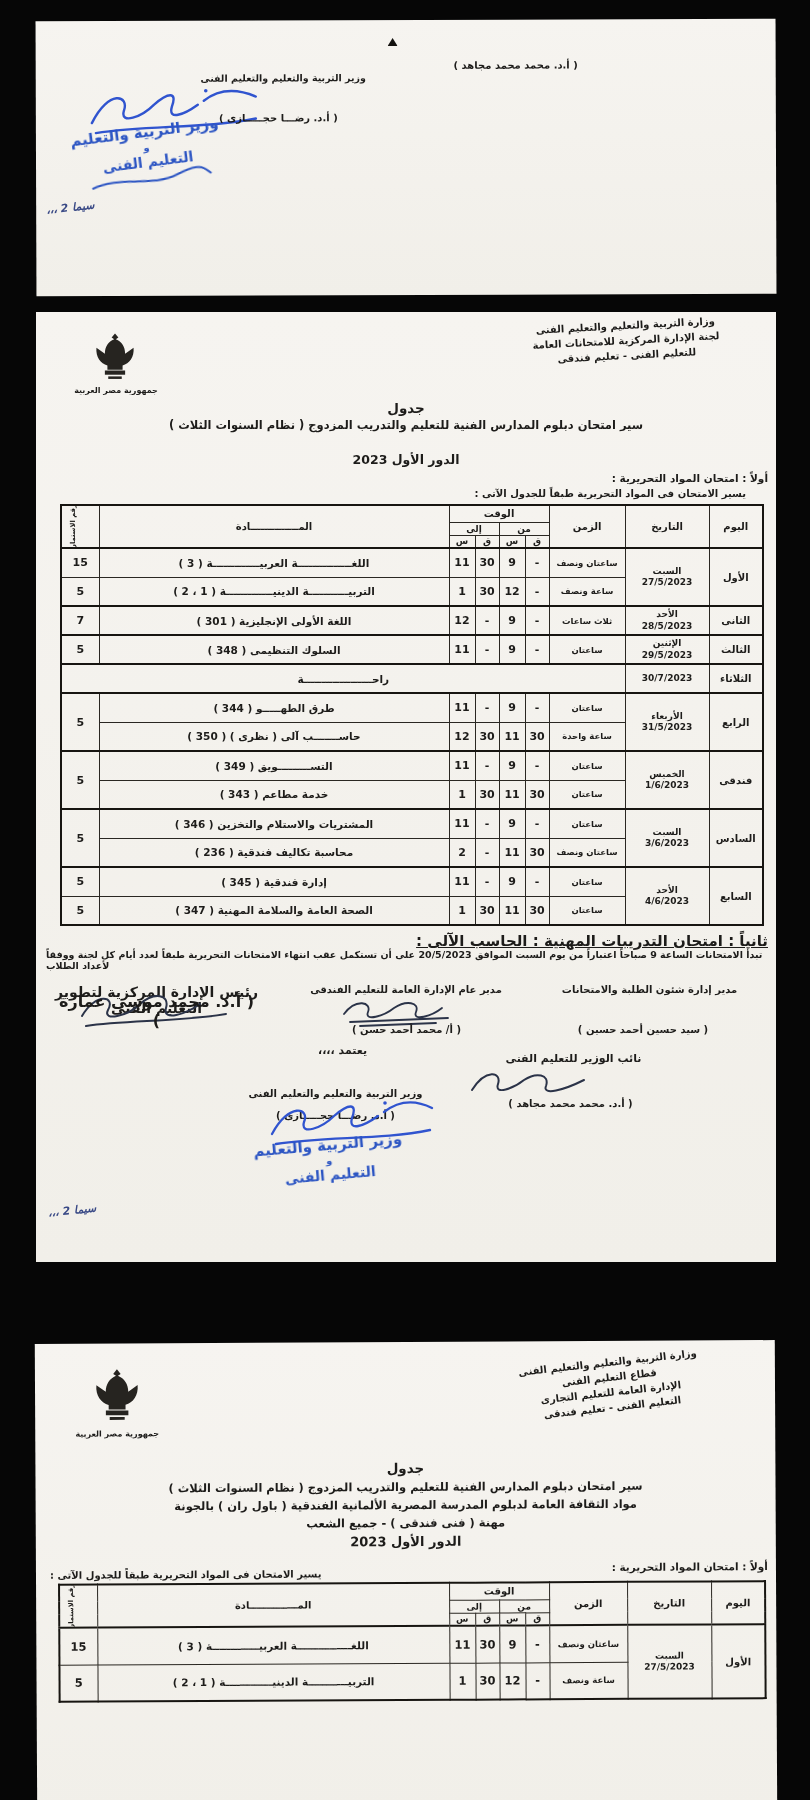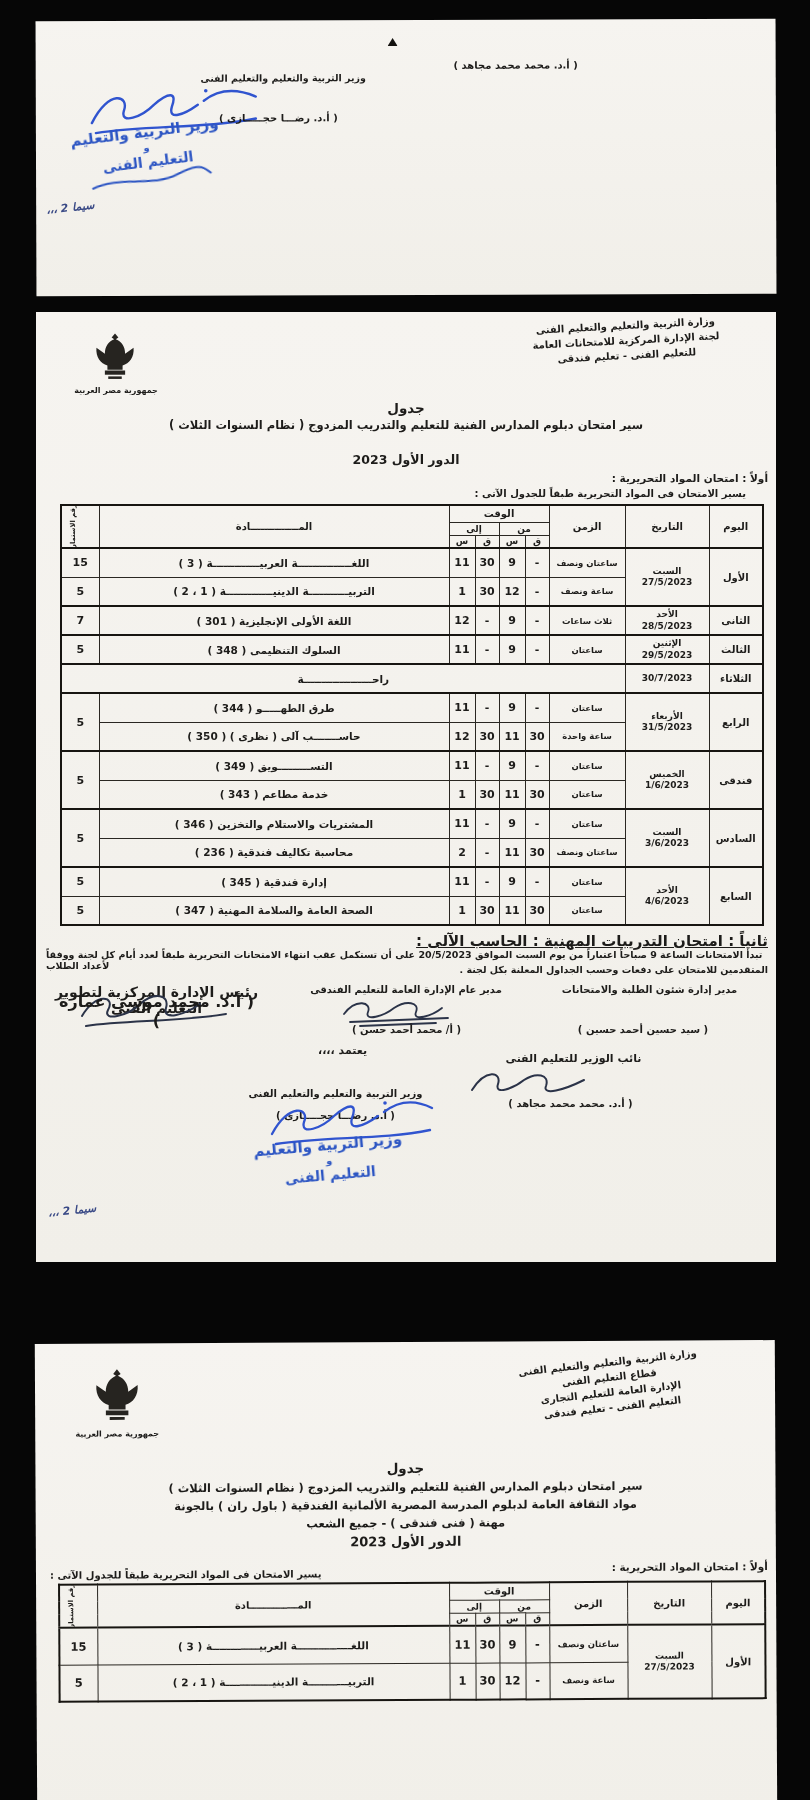--- a/index.html
+++ b/index.html
@@ -281,21 +281,20 @@
           <td>30</td>
           <td>1</td>
           <td class="subj">الصحة العامة والسلامة المهنية ( 347 )</td>
           <td>5</td>
         </tr>
       </tbody>
     </table>
 
     <div class="abs b u" style="right:8px;top:620px;font-size:15px">ثانياً : امتحان التدريبات المهنية : الحاسب الآلى :</div>
     <div class="abs b" style="right:8px;top:637px;width:722px;font-size:9.5px;text-align:left">تبدأ الامتحانات الساعة 9 صباحاً اعتباراً من يوم السبت الموافق 20/5/2023 على أن تستكمل عقب انتهاء الامتحانات التحريرية طبقاً لعدد أيام كل لجنة ووفقاً لأعداد الطلاب</div>
-    <div class="abs b" style="right:8px;top:652px;width:722px;font-size:9.5px;text-align:right">المتقدمين للامتحان على دفعات وحسب الجداول المعلنة بكل لجنة .</div>
 
     <div class="abs b c" style="right:4px;top:672px;width:245px;font-size:10px">مدير إدارة شئون الطلبة والامتحانات</div>
     <div class="abs b c" style="left:255px;top:672px;width:230px;font-size:10px">مدير عام الإدارة العامة للتعليم الفندقى</div>
     <div class="abs b c" style="left:8px;top:672px;width:225px;font-size:14px">رئيس الإدارة المركزية لتطوير التعليم الفنى</div>
 
     <svg class="abs" style="left:300px;top:682px" width="130" height="34" viewBox="0 0 130 34">
       <path d="M8 20 C 20 4, 36 8, 32 18 C 28 28, 48 22, 58 14 C 70 6, 84 8, 80 18 C 76 28, 96 22, 106 14 M14 28 L 112 24 M24 32 L 100 29" fill="none" style="stroke:var(--sig-dark)" stroke-width="1.8" stroke-linecap="round"></path>
     </svg>
     <svg class="abs" style="left:38px;top:676px" width="165" height="42" viewBox="0 0 165 42">
       <path d="M8 28 C 22 4, 42 8, 34 22 C 28 34, 54 28, 66 16 C 80 4, 96 6, 92 20 C 88 34, 112 26, 126 16 M12 38 C 52 32, 104 34, 152 26" fill="none" style="stroke:var(--sig-dark)" stroke-width="2" stroke-linecap="round"></path>

